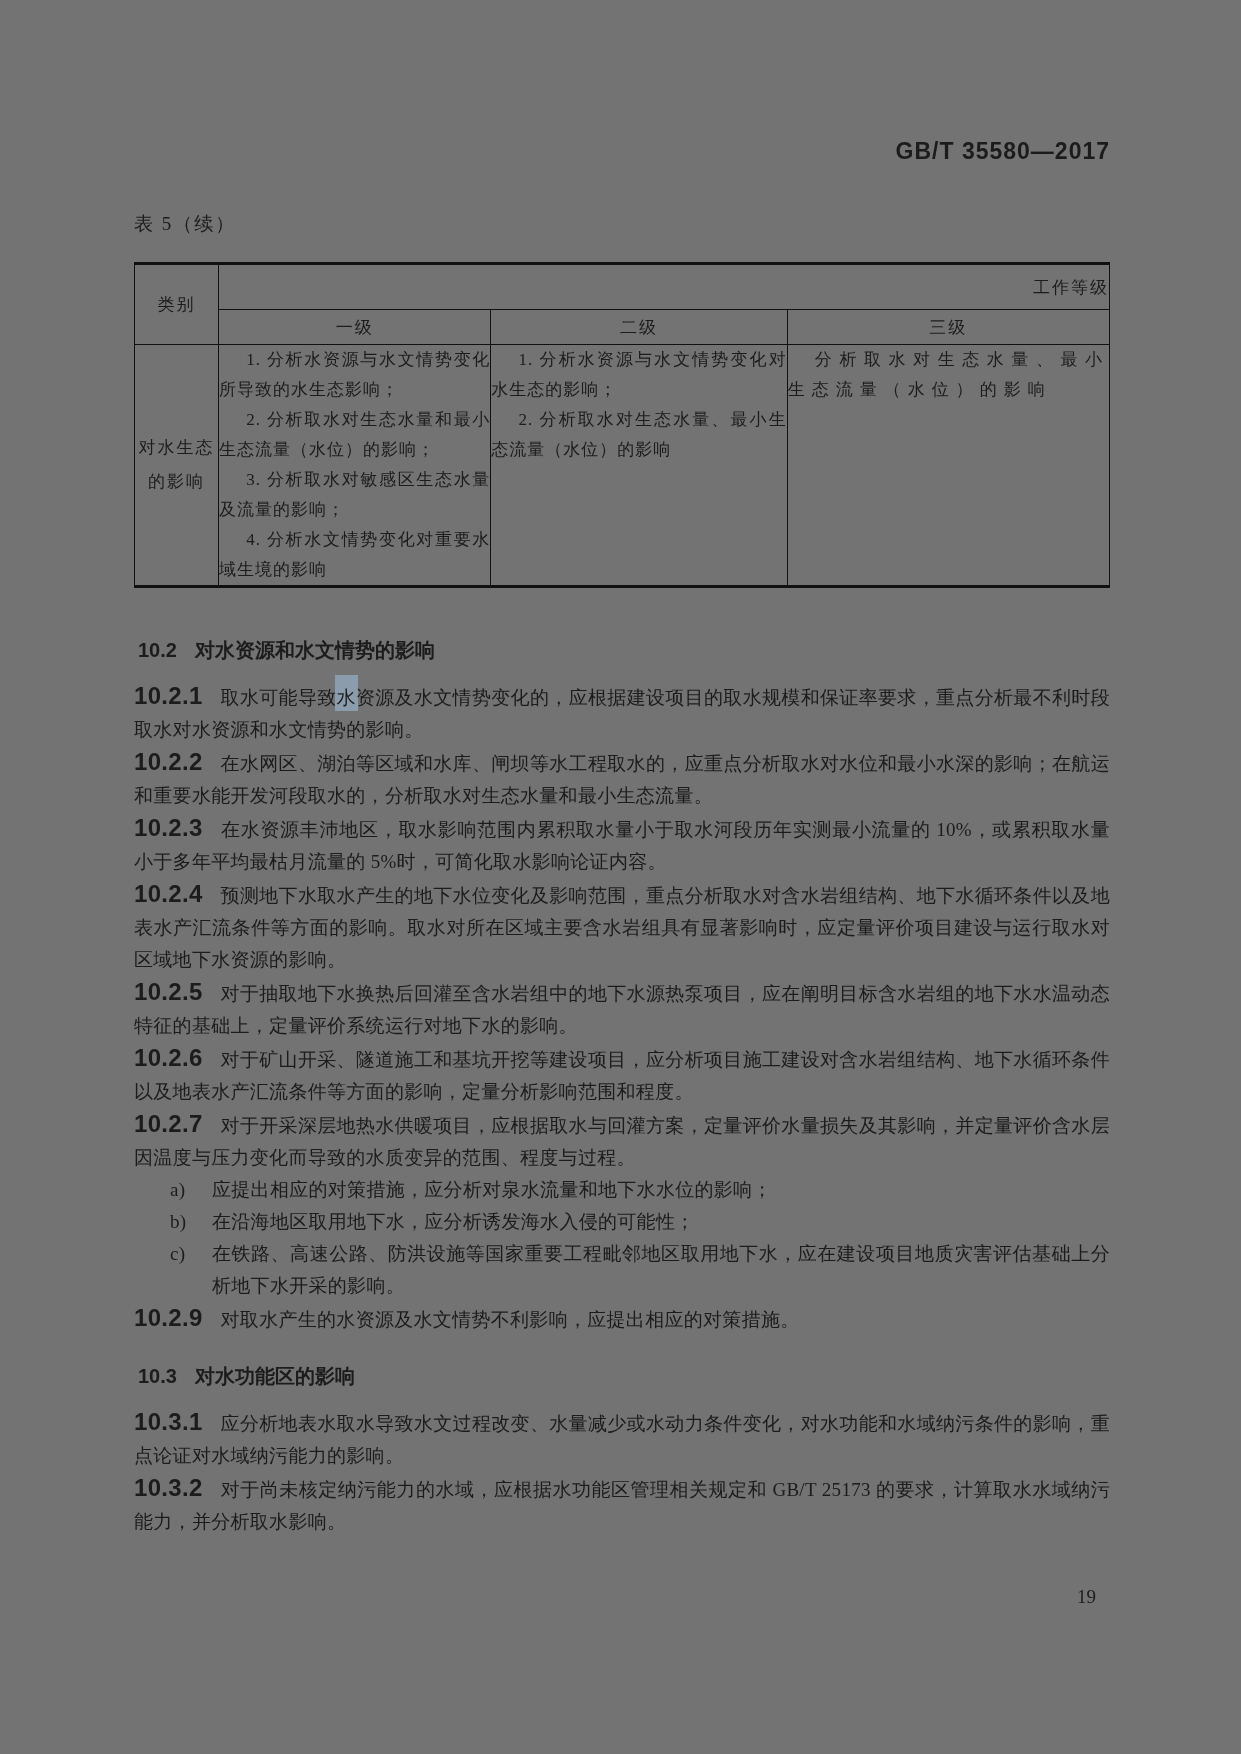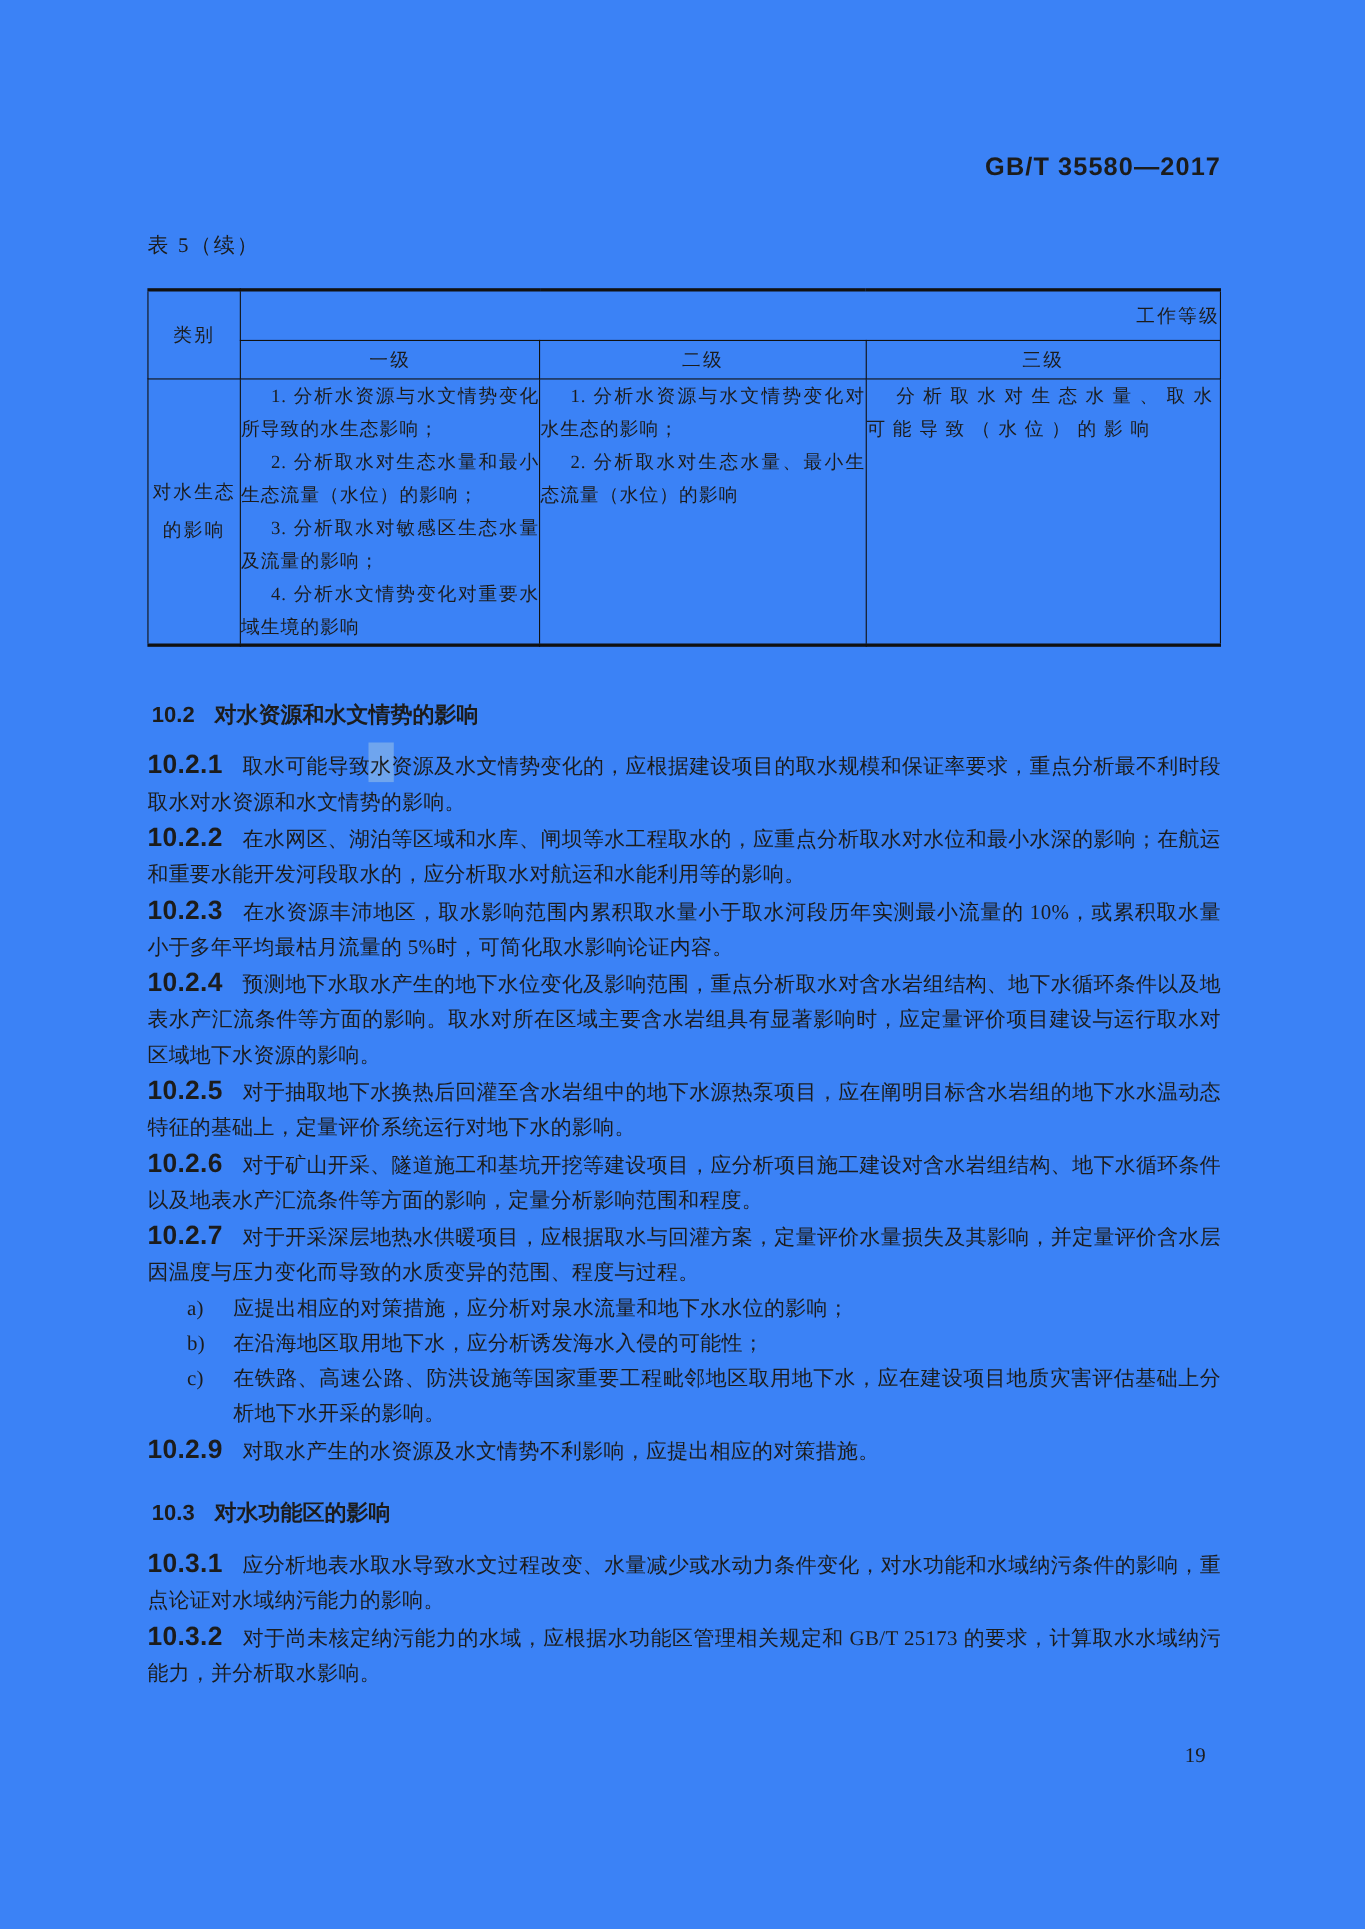--- a/index.html
+++ b/index.html
@@ -1,20 +1,20 @@
 <!DOCTYPE html>
 <html lang="zh"><head>
 <meta charset="utf-8">
 <style>
   html,body{margin:0;padding:0;background:#e8e8e8;}
   .page{
     position:relative;
     width:1241px;height:1754px;
     margin:0 auto;
-    background:#3b82f6;
+    background:#737373;
     color:#1c1c1c;
     font-family:"Liberation Serif","DejaVu Serif",serif;
     box-sizing:border-box;
     padding:138px 131px 0 134px;
     overflow:hidden;
   }
   
   .doc-header{
     text-align:right;
     font-family:"Liberation Sans","DejaVu Sans",sans-serif;
@@ -167,36 +167,36 @@
           <p class="cell-item">1. 分析水资源与水文情势变化所导致的水生态影响；</p>
           <p class="cell-item">2. 分析取水对生态水量和最小生态流量（水位）的影响；</p>
           <p class="cell-item">3. 分析取水对敏感区生态水量及流量的影响；</p>
           <p class="cell-item">4. 分析水文情势变化对重要水域生境的影响</p>
         </td>
         <td class="body-cell">
           <p class="cell-item">1. 分析水资源与水文情势变化对水生态的影响；</p>
           <p class="cell-item">2. 分析取水对生态水量、最小生态流量（水位）的影响</p>
         </td>
         <td class="body-cell lv3">
-          <p class="cell-item">分析取水对生态水量、取水可能导致（水位）的影响</p>
+          <p class="cell-item">分析取水对生态水量、最小生态流量（水位）的影响</p>
         </td>
       </tr>
     </tbody>
   </table>
 
   <p class="sec-heading" id="h102">
     <span class="hnum">10.2</span><span>对水资源和水文情势的影响</span>
   </p>
 
   <p class="clause">
     <span class="cnum">10.2.1</span><span>取水可能导致</span><span class="hl">水</span><span>资源及水文情势变化的，应根据建设项目的取水规模和保证率要求，重点分析最不利时段取水对水资源和水文情势的影响。</span>
   </p>
 
   <p class="clause">
-    <span class="cnum">10.2.2</span><span>在水网区、湖泊等区域和水库、闸坝等水工程取水的，应重点分析取水对水位和最小水深的影响；在航运和重要水能开发河段取水的，应分析取水对航运和水能利用等的影响。</span>
+    <span class="cnum">10.2.2</span><span>在水网区、湖泊等区域和水库、闸坝等水工程取水的，应重点分析取水对水位和最小水深的影响；在航运和重要水能开发河段取水的，分析取水对生态水量和最小生态流量。</span>
   </p>
 
   <p class="clause">
     <span class="cnum">10.2.3</span><span>在水资源丰沛地区，取水影响范围内累积取水量小于取水河段历年实测最小流量的 10%，或累积取水量小于多年平均最枯月流量的 5%时，可简化取水影响论证内容。</span>
   </p>
 
   <p class="clause">
     <span class="cnum">10.2.4</span><span>预测地下水取水产生的地下水位变化及影响范围，重点分析取水对含水岩组结构、地下水循环条件以及地表水产汇流条件等方面的影响。取水对所在区域主要含水岩组具有显著影响时，应定量评价项目建设与运行取水对区域地下水资源的影响。</span>
   </p>
 

